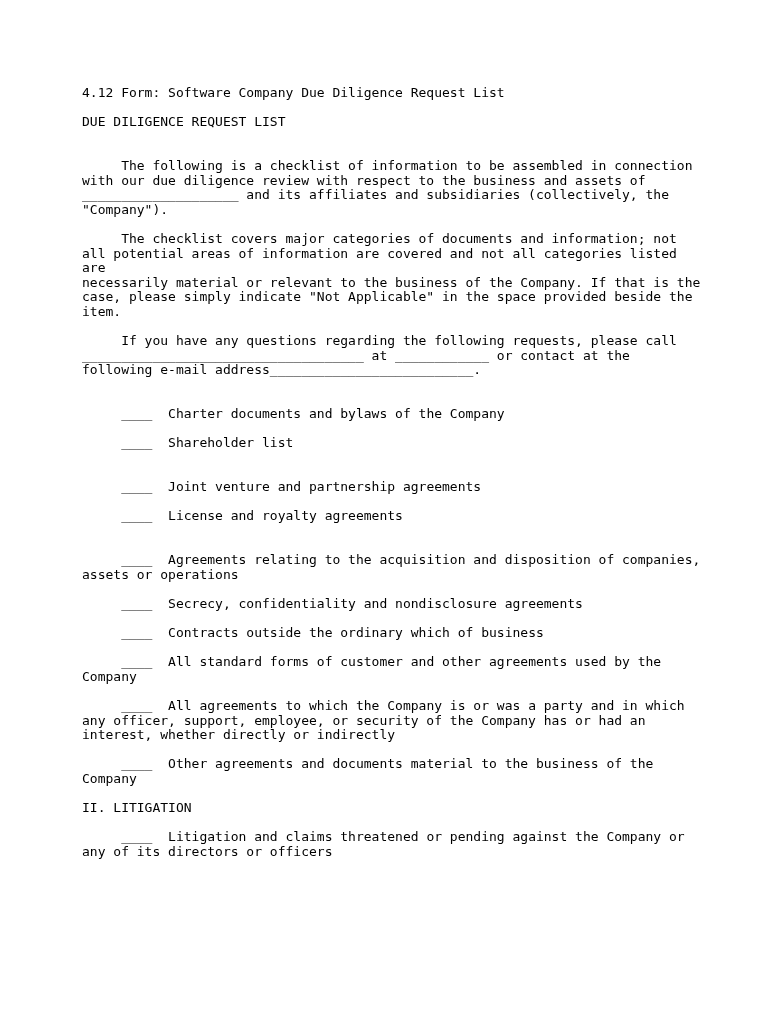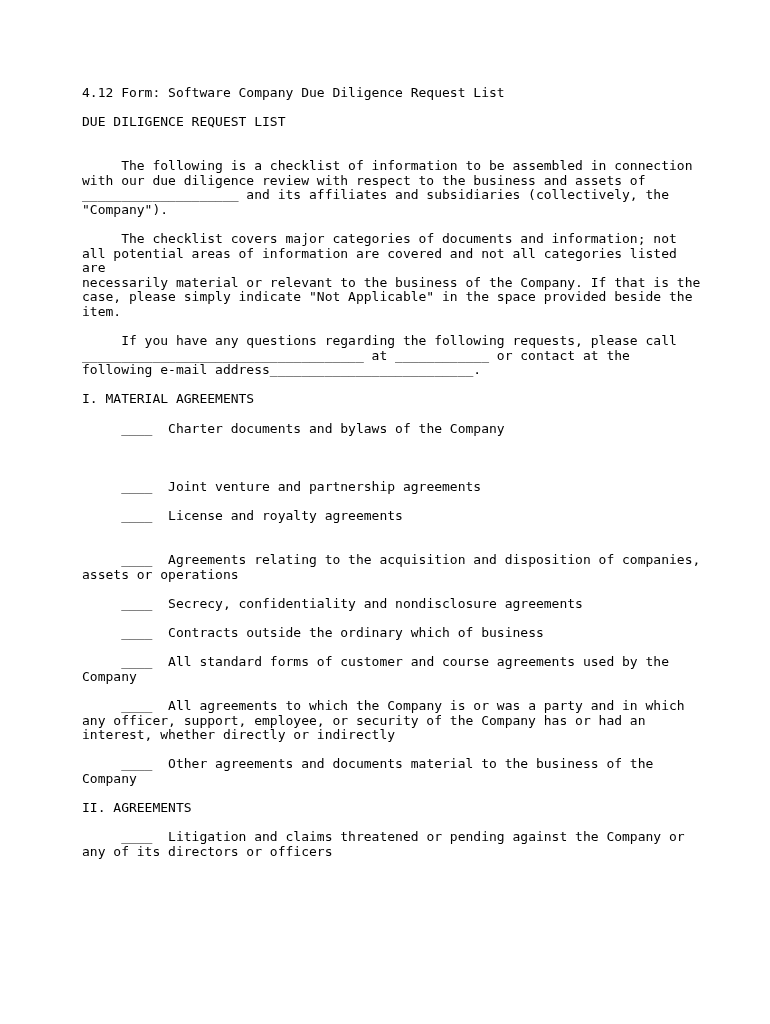--- a/index.html
+++ b/index.html
@@ -70,50 +70,50 @@
 necessarily material or relevant to the business of the Company. If that is the
 case, please simply indicate "Not Applicable" in the space provided beside the
 item.</div>
     <div class="gap-sm"></div>
 
     <div class="blk">     If you have any questions regarding the following requests, please call
 ____________________________________ at ____________ or contact at the
 following e-mail address__________________________.</div>
     <div class="gap-sm"></div>
 
-    <div class="blk">I. MATERIAL AGREEMENTS</div>
     <div class="gap-sm"></div>
 
     <div class="blk">     ____  Charter documents and bylaws of the Company</div>
     <div class="gap-sm"></div>
+    <div class="blk">     ____  Shareholder list</div>
     <div class="gap-sm"></div>
     <div class="gap-sm"></div>
     <div class="blk">     ____  Joint venture and partnership agreements</div>
     <div class="gap-sm"></div>
     <div class="blk">     ____  License and royalty agreements</div>
     <div class="gap-sm"></div>
     <div class="gap-sm"></div>
     <div class="blk">     ____  Agreements relating to the acquisition and disposition of companies,
 assets or operations</div>
     <div class="gap-sm"></div>
     <div class="blk">     ____  Secrecy, confidentiality and nondisclosure agreements</div>
     <div class="gap-sm"></div>
     <div class="blk">     ____  Contracts outside the ordinary which of business</div>
     <div class="gap-sm"></div>
-    <div class="blk">     ____  All standard forms of customer and course agreements used by the
+    <div class="blk">     ____  All standard forms of customer and other agreements used by the
 Company</div>
     <div class="gap-sm"></div>
     <div class="blk">     ____  All agreements to which the Company is or was a party and in which
 any officer, support, employee, or security of the Company has or had an
 interest, whether directly or indirectly</div>
     <div class="gap-sm"></div>
     <div class="blk">     ____  Other agreements and documents material to the business of the
 Company</div>
     <div class="gap-sm"></div>
 
-    <div class="blk">II. AGREEMENTS</div>
+    <div class="blk">II. LITIGATION</div>
     <div class="gap-sm"></div>
 
     <div class="blk">     ____  Litigation and claims threatened or pending against the Company or
 any of its directors or officers</div>
 
   </div>
 </div>
 
 </body></html>

